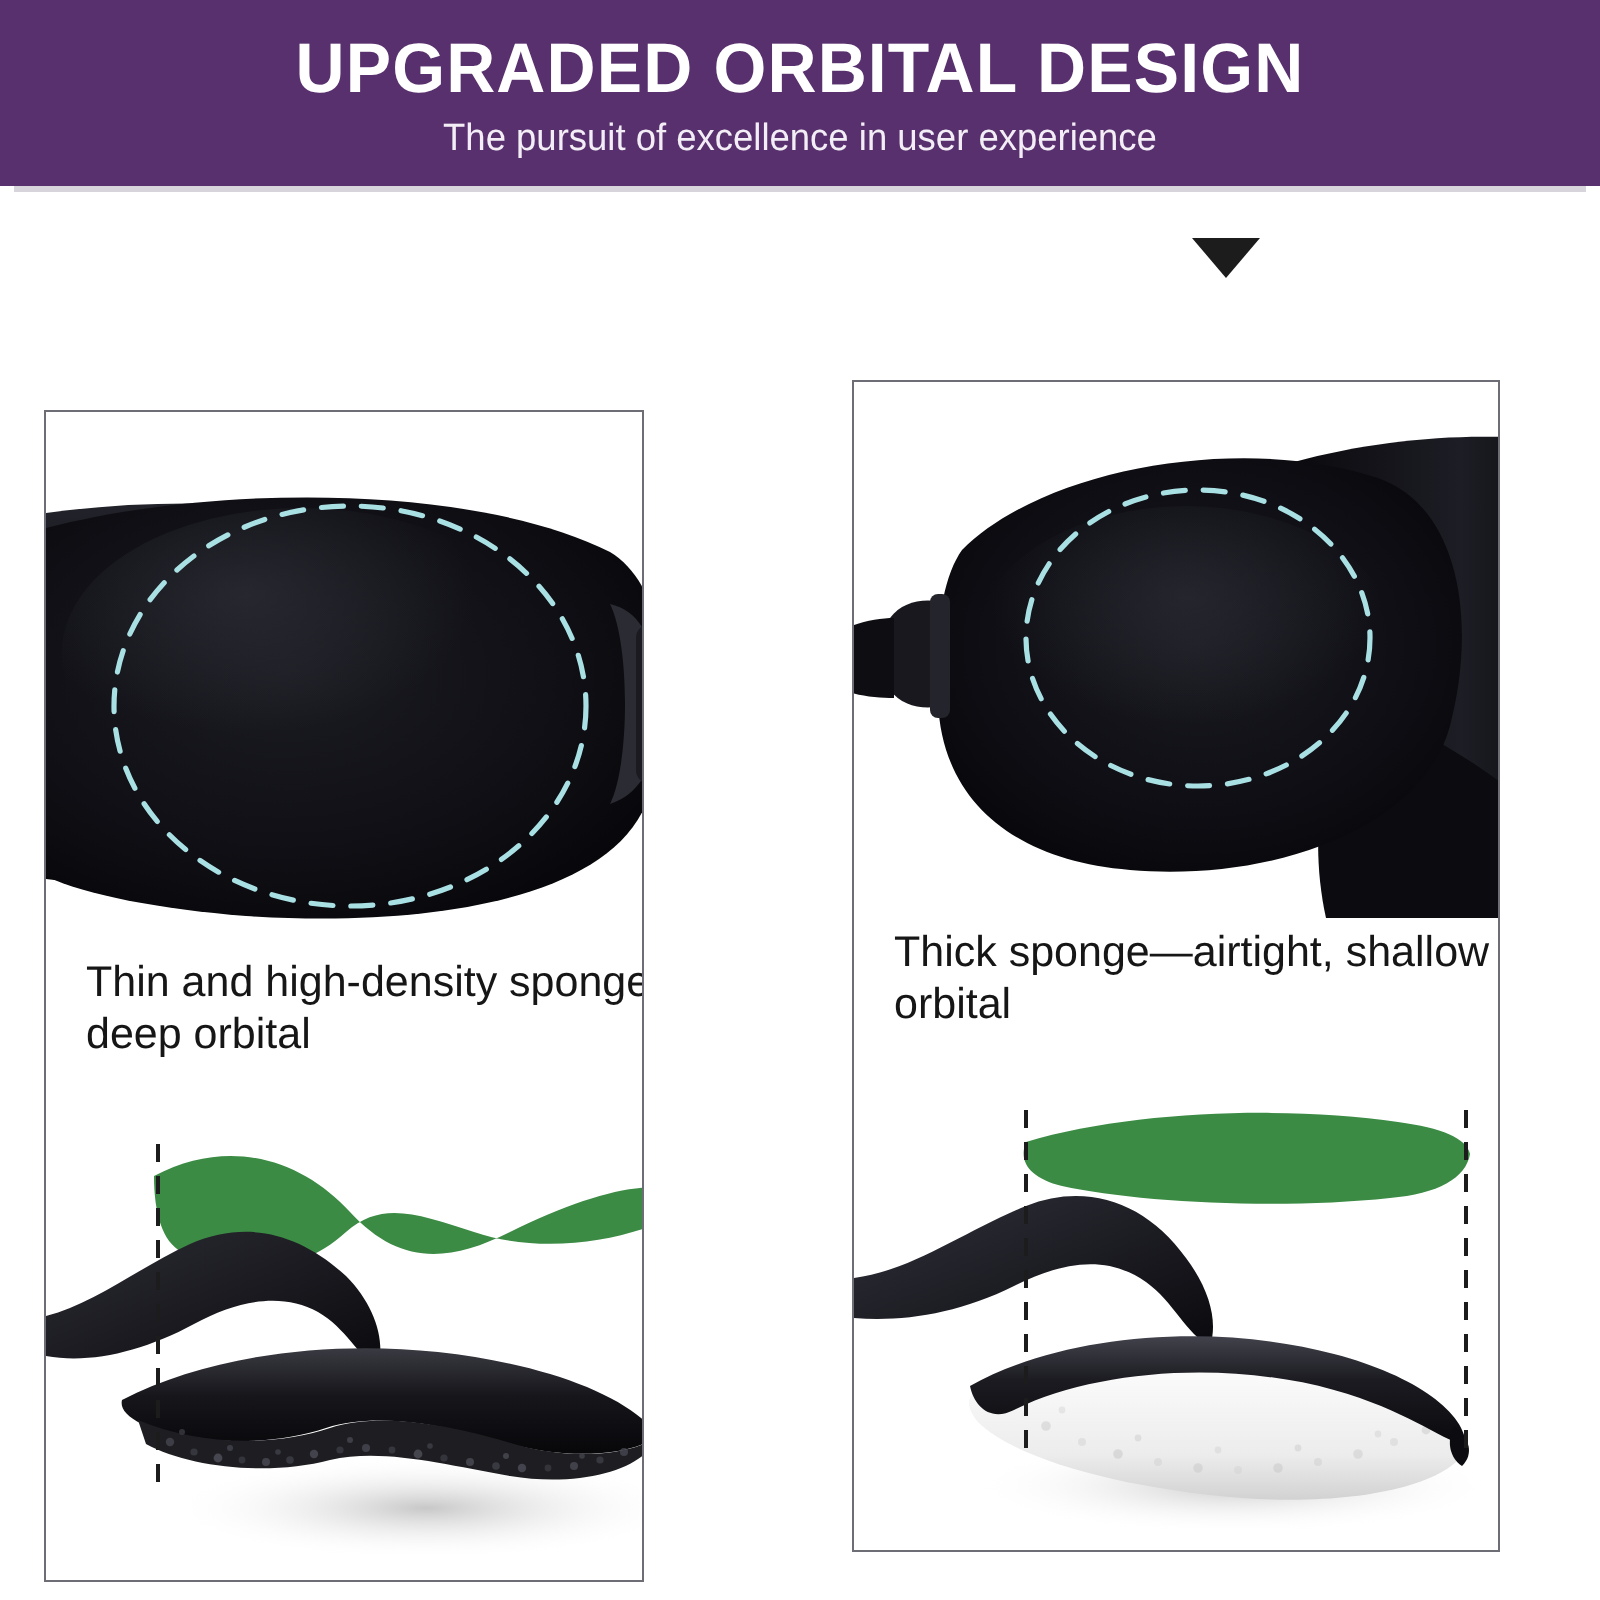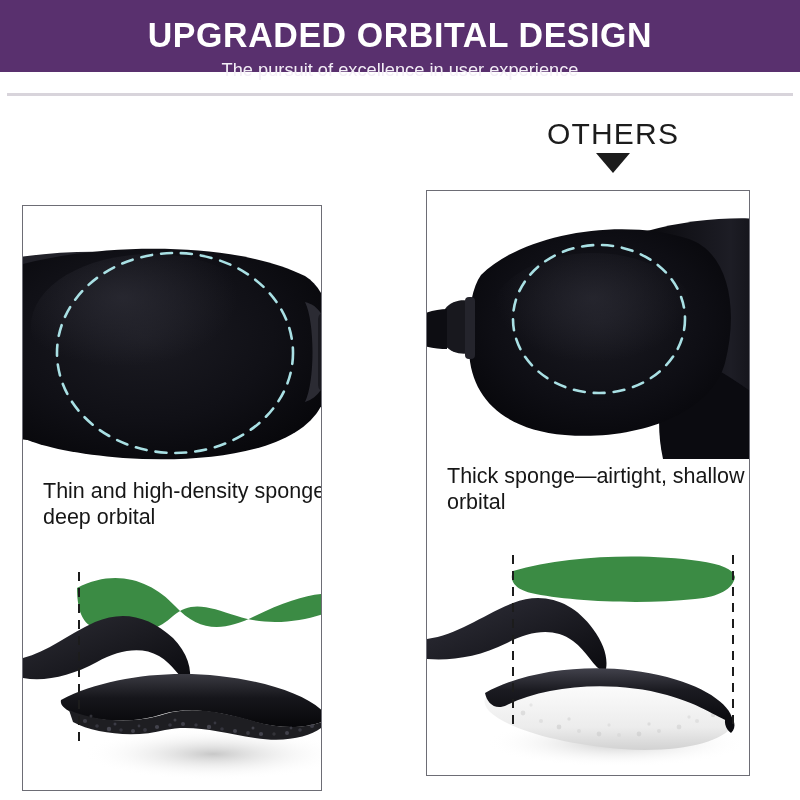--- a/index.html
+++ b/index.html
@@ -13,21 +13,21 @@
     overflow: hidden;
     font-family: "Liberation Sans", sans-serif;
     position: relative;
   }
 
   
   #header-banner {
     position: absolute;
     left: 0; top: 0;
     width: 800px;
-    height: 72px;
+    height: 93px;
     background: #59306e;
     box-sizing: border-box;
   }
   #header-title {
     position: absolute;
     left: 0; top: 15px;
     width: 800px;
     text-align: center;
     color: #ffffff;
     font-size: 35px;
@@ -134,21 +134,20 @@
 </head>
 <body>
 
 <div id="header-banner">
   <div id="header-title">UPGRADED ORBITAL DESIGN</div>
   <div id="header-subtitle">The pursuit of excellence in user experience</div>
 </div>
 <div id="header-underline"></div>
 
 <div id="others-group">
-  <div id="others-label">OTHERS</div>
   <div id="others-arrow"></div>
 </div>
 
 <div class="panel" id="panel-left">
 
   <div class="photo-top">
     <svg width="349" height="268" viewBox="0 0 349 268">
       <defs>
         <radialGradient id="lpad" cx="42%" cy="42%" r="72%">
           <stop offset="0%" stop-color="#1b1b22"></stop>

